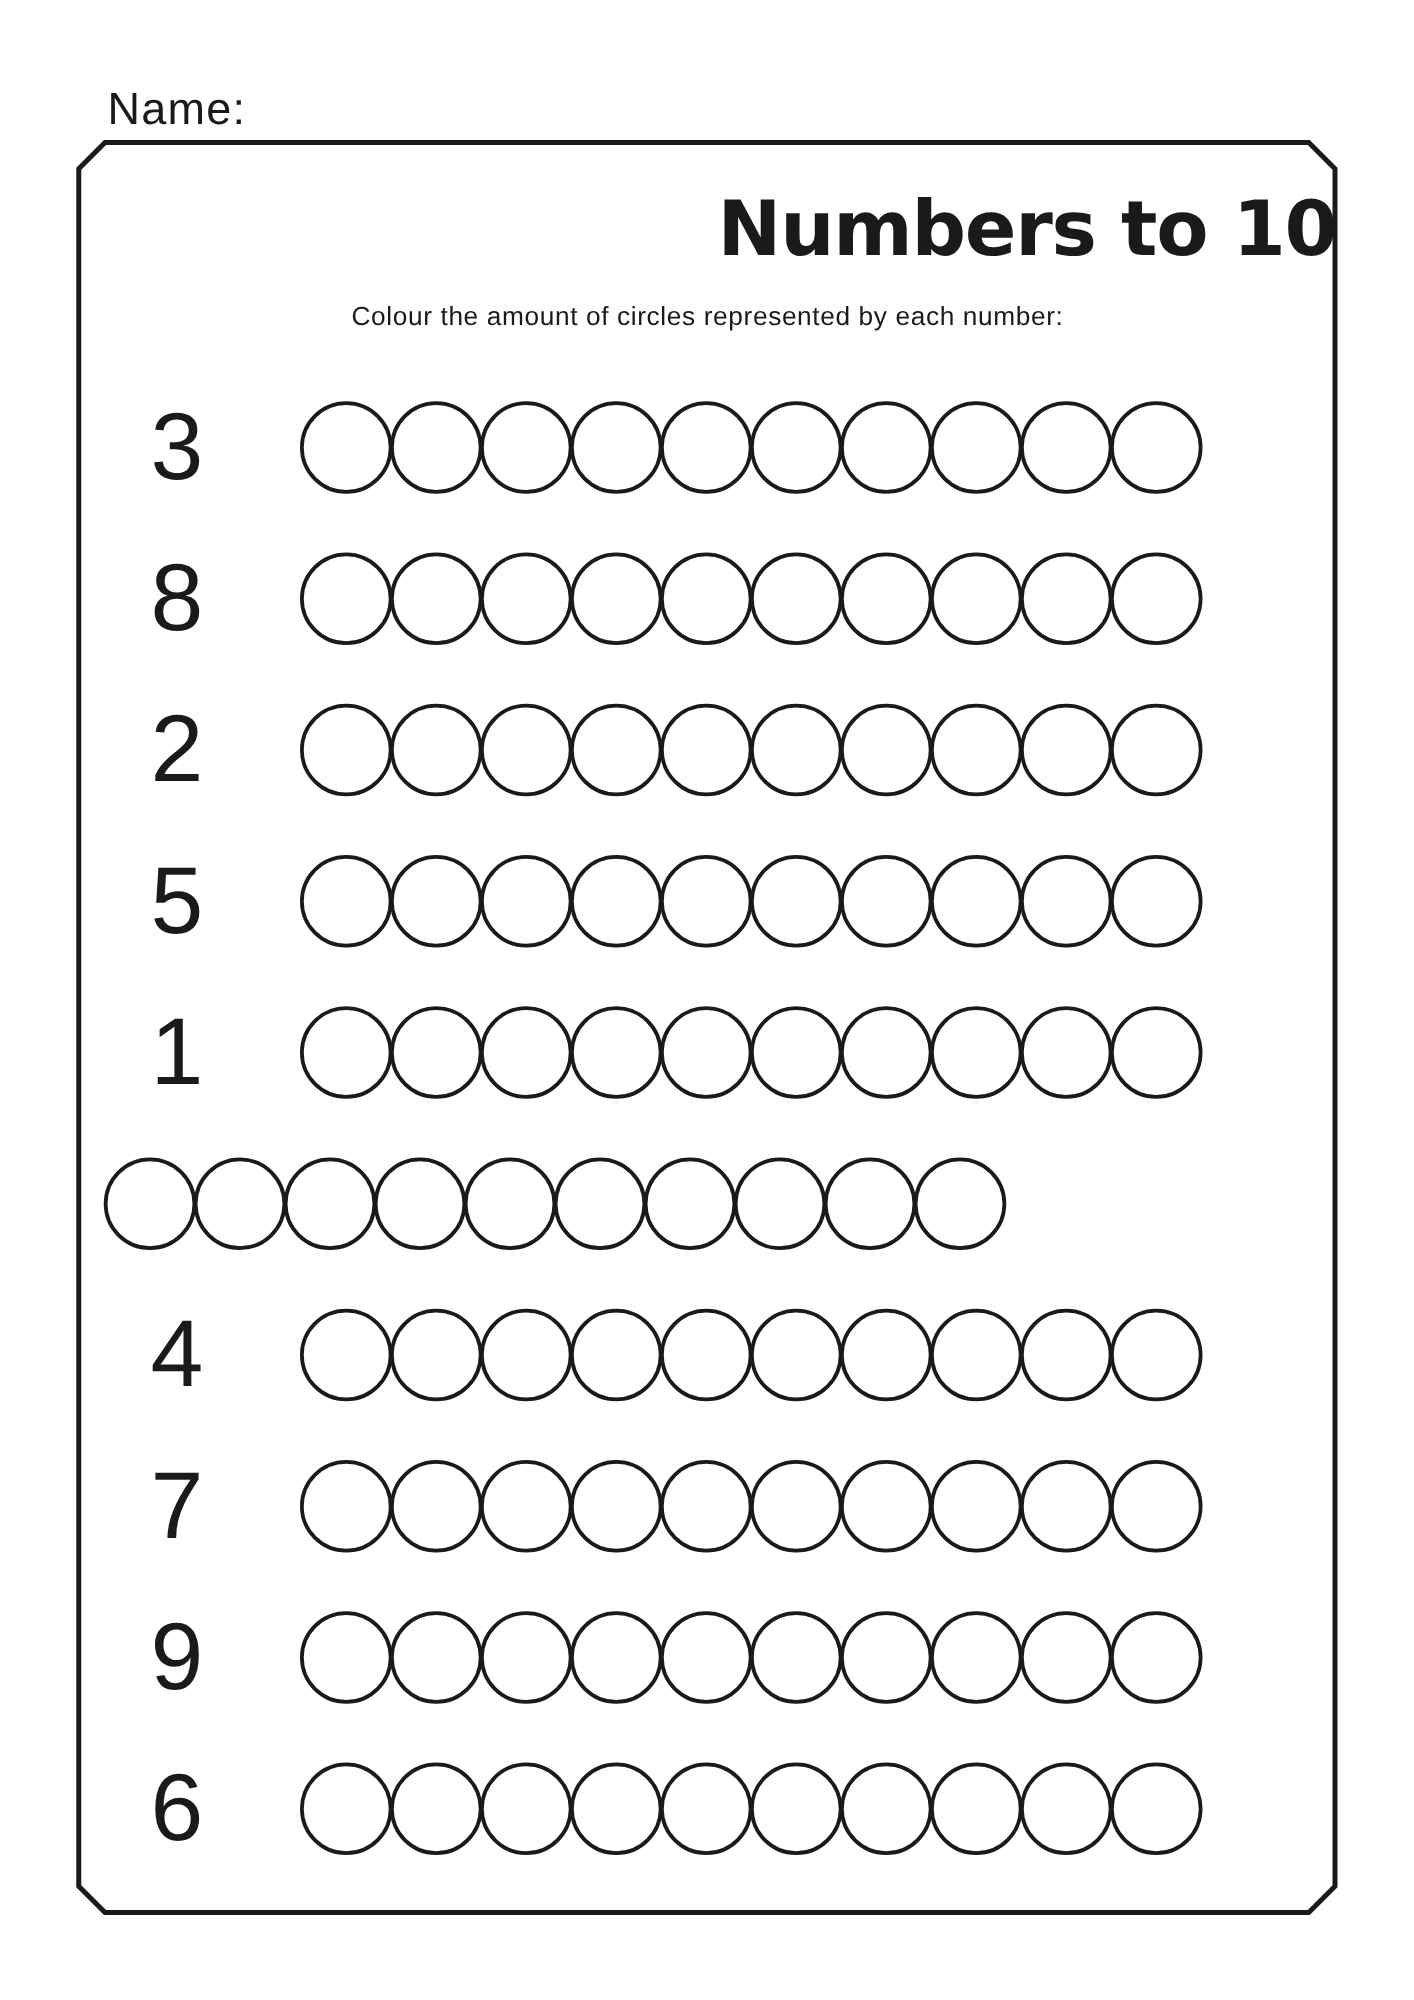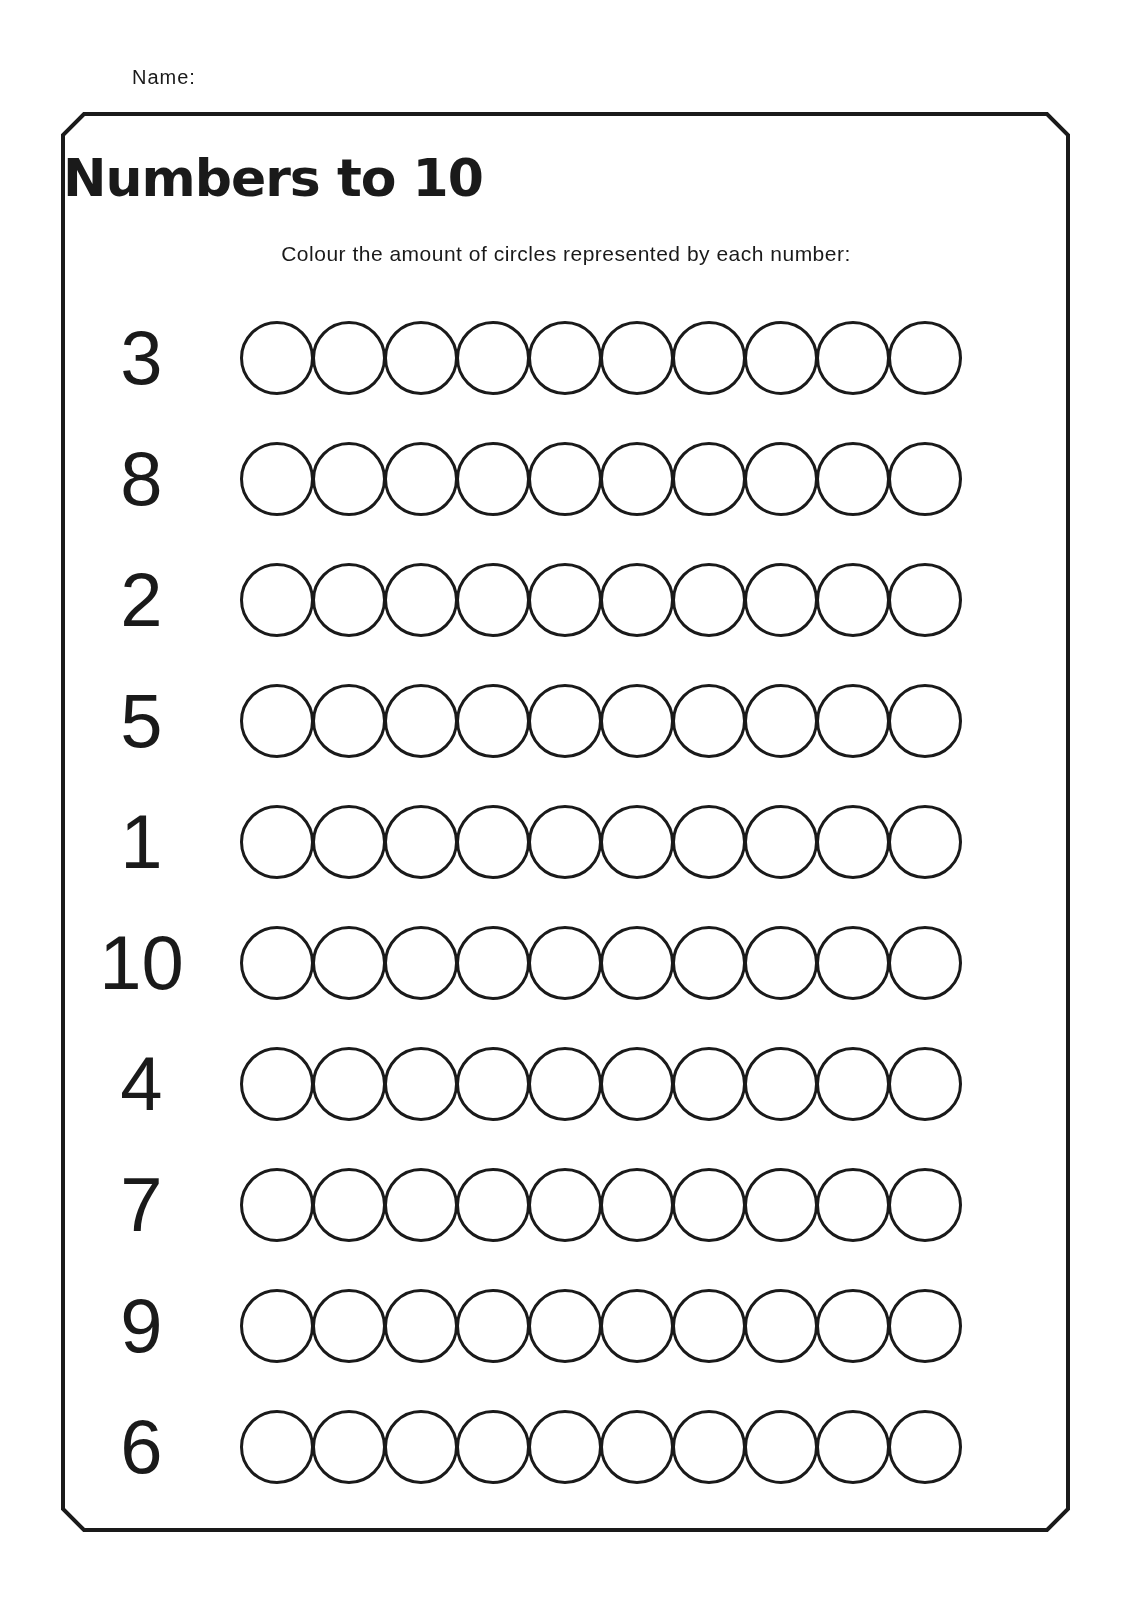--- a/index.html
+++ b/index.html
@@ -13,43 +13,42 @@
   }
   .page {
     position: relative;
     width: 1131px; height: 1600px;
     background: var(--paper);
     overflow: hidden;
   }
   .name-label {
     position: absolute;
     left: 86px; top: 66px;
-    font-size: 20px;
+    font-size: 36px;
     font-weight: 300;
     letter-spacing: 1px;
-    margin-left: 46px;
   }
   .border-svg {
     position: absolute;
     left: 0; top: 0;
     width: 1131px; height: 1600px;
     pointer-events: none;
   }
   .border-svg polygon {
     fill: none;
     stroke: var(--ink);
     stroke-width: 4;
   }
   .title {
     position: absolute;
     left: 63px; top: 148px;
     width: 1006px;
-    text-align: left;
+    text-align: right;
     font-family: "DejaVu Sans", sans-serif;
-    font-size: 52px;
+    font-size: 61px;
     font-weight: 800;
     letter-spacing: -1px;
   }
   .instruction {
     position: absolute;
     left: 63px; top: 242px;
     width: 1006px;
     text-align: center;
     font-size: 21px;
     font-weight: 300;
@@ -169,21 +168,20 @@
           <span class="circle"></span>
           <span class="circle"></span>
           <span class="circle"></span>
           <span class="circle"></span>
           <span class="circle"></span>
           <span class="circle"></span>
           <span class="circle"></span>
         </div>
       </div>
       <div class="row">
-        <div class="row-number">10</div>
         <div class="row-circles">
           <span class="circle"></span>
           <span class="circle"></span>
           <span class="circle"></span>
           <span class="circle"></span>
           <span class="circle"></span>
           <span class="circle"></span>
           <span class="circle"></span>
           <span class="circle"></span>
           <span class="circle"></span>

